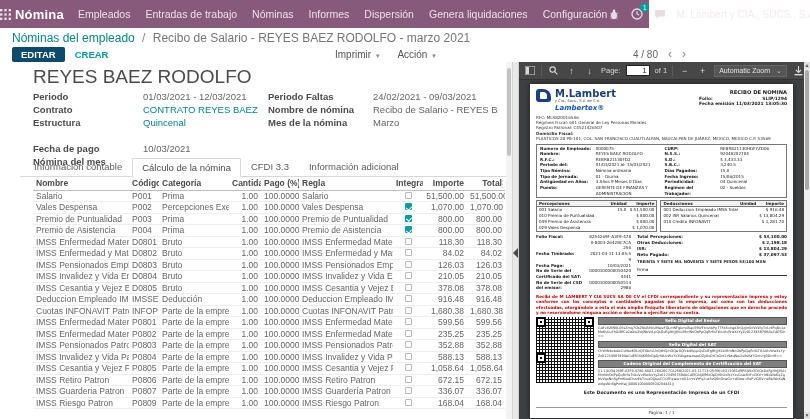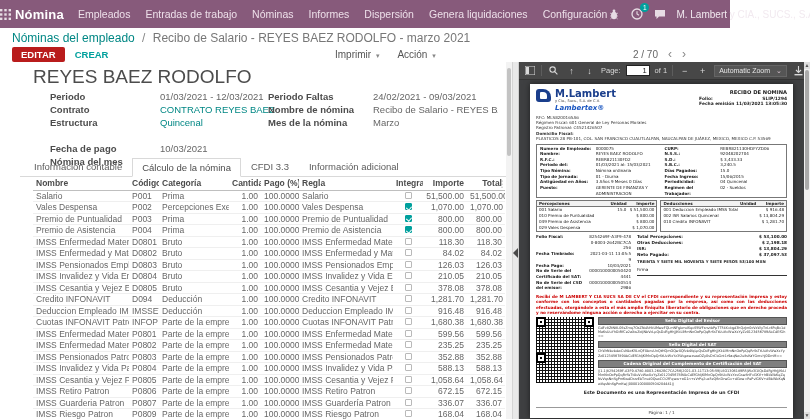--- a/index.html
+++ b/index.html
@@ -1,61 +1,61 @@
 <!DOCTYPE html>
 <html><head>
 <meta charset="utf-8">
 <style>
   * { margin:0; padding:0; box-sizing:border-box; }
   html,body { width:810px; height:419px; overflow:hidden; background:#fff;
               font-family:"Liberation Sans", sans-serif; }
   #app { position:relative; width:810px; height:419px; background:#fff; }
 
   
-  .navbar { position:absolute; top:0; left:0; width:730px; height:28px; background:#875A7B;
+  .navbar { position:absolute; top:0; left:0; width:649px; height:28px; background:#875A7B;
             display:flex; align-items:center; color:#f2eaf0; }
   .apps-btn { width:26px; height:28px; display:flex; align-items:center; justify-content:center; cursor:pointer; }
   .brand { font-size:13px; font-weight:bold; color:#fff; margin:0 14px 0 4px; letter-spacing:.2px; }
   .nav-menu { display:flex; align-items:center; gap:15px; }
   .nav-item { font-size:10.5px; color:#eee0ea; cursor:pointer; white-space:nowrap; }
   .systray { margin-left:auto; display:flex; align-items:center; gap:9px; padding-right:10px; }
   .systray svg { display:block; }
   .tray-ico { position:relative; width:14px; height:14px; display:flex; align-items:center; justify-content:center; cursor:pointer; }
   .badge { position:absolute; top:-4px; right:-5px; background:#00A09D; color:#fff; font-size:6.5px;
            min-width:9px; height:9px; border-radius:5px; display:flex; align-items:center; justify-content:center; padding:0 1px; }
   .tray-label { font-size:10px; color:#f2eaf0; white-space:nowrap; cursor:pointer; }
   .caret { font-size:7px; color:#ddc9d6; margin-left:2px; }
 
   
   .control-panel { position:absolute; top:28px; left:0; width:700px; height:34px; background:#fff; }
   .breadcrumb-row { position:absolute; top:3px; left:12px; font-size:12px; white-space:nowrap; }
   .bc-parent { color:#008784; cursor:pointer; text-decoration:none; }
   .bc-sep { color:#888; margin:0 4px; }
   .bc-current { color:#777; }
   .buttons-row { position:absolute; top:18px; left:12px; right:10px; height:16px; display:flex; align-items:center; }
-  .btn-primary { background:#b91c1c; color:#fff; border:none; font-size:9.5px; font-weight:bold;
+  .btn-primary { background:#0c4a6e; color:#fff; border:none; font-size:9.5px; font-weight:bold;
                  padding:2px 9px; border-radius:2px; cursor:pointer; font-family:inherit; }
   .btn-flat { background:none; border:none; color:#00A09D; font-size:9.5px; font-weight:bold;
               margin-left:10px; cursor:pointer; font-family:inherit; }
   .cp-dropdowns { position:absolute; left:323px; display:flex; gap:18px; }
   .dd { font-size:10px; color:#555; cursor:pointer; white-space:nowrap; }
   .dd .caret { color:#888; }
   .pager { position:absolute; right:4px; display:flex; align-items:center; gap:10px; }
   .pager-value { font-size:10px; color:#666; }
   .pg-arrow { font-size:12px; color:#888; cursor:pointer; line-height:10px; }
 
   
   .main { position:absolute; top:62px; left:0; width:810px; height:357px; }
   .form-pane { position:absolute; top:0; left:0; width:506px; height:357px; background:#fff; overflow:hidden; }
 
   .sheet-title { position:absolute; top:4px; left:33px; font-size:19px; font-weight:500; color:#4c4c4c; }
 
   .fieldgrid { position:absolute; top:28px; left:33px; width:465px; }
   .fcol { position:absolute; top:0; }
-  .fcol.left  { left:0; width:225px;margin-left:17px; }
+  .fcol.left  { left:0; width:225px; }
   .fcol.right { left:235px; width:230px; }
   .frow { display:flex; height:13px; align-items:center; }
   .frow.gap { margin-top:13px; }
   .flabel { width:110px; font-size:9.5px; font-weight:bold; color:#4c4c4c; white-space:nowrap; overflow:hidden; }
   .fcol.right .flabel { width:105px; }
   .fvalue { flex:1; font-size:9.5px; color:#666; white-space:nowrap; overflow:hidden; }
   .fvalue.link { color:#008784; cursor:pointer; }
 
   .tabs { position:absolute; top:96px; left:20px; right:0; height:19px; display:flex; align-items:flex-end;
           border-bottom:1px solid #d9d9d9; padding-left:4px; }
@@ -229,21 +229,21 @@
       <span class="bc-current">Recibo de Salario - REYES BAEZ RODOLFO - marzo 2021</span>
     </div>
     <div class="buttons-row">
       <button class="btn-primary">EDITAR</button>
       <button class="btn-flat">CREAR</button>
       <div class="cp-dropdowns">
         <span class="dd"><span>Imprimir</span> <span class="caret">▾</span></span>
         <span class="dd"><span>Acción</span> <span class="caret">▾</span></span>
       </div>
       <div class="pager">
-        <span class="pager-value">2 / 70</span>
+        <span class="pager-value">4 / 80</span>
         <span class="pg-arrow">‹</span>
         <span class="pg-arrow">›</span>
       </div>
     </div>
   </div>
 
   <div class="main">
 
     <div class="form-pane">
       <div class="sheet-title">REYES BAEZ RODOLFO</div>
@@ -409,31 +409,20 @@
               <tr>
                 <td>IMSS Cesantia y Vejez Empleado</td>
                 <td>D0805</td>
                 <td>Bruto</td>
                 <td class="num">1.00</td>
                 <td class="num">100.0000</td>
                 <td>IMSS Cesantia y Vejez Empleado</td>
                 <td class="ctr"><span class="cb"></span></td>
                 <td class="num">378.08</td>
                 <td class="num">378.08</td>
-              </tr>
-              <tr>
-                <td>Credito INFONAVIT</td>
-                <td>D094</td>
-                <td>Deducción</td>
-                <td class="num">1.00</td>
-                <td class="num">100.0000</td>
-                <td>Credito INFONAVIT</td>
-                <td class="ctr"><span class="cb"></span></td>
-                <td class="num">1,281.70</td>
-                <td class="num">1,281.70</td>
               </tr>
               <tr>
                 <td>Deduccion Empleado IMSS Total</td>
                 <td>IMSSET</td>
                 <td>Deducción</td>
                 <td class="num">1.00</td>
                 <td class="num">100.0000</td>
                 <td>Deduccion Empleado IMSS Total</td>
                 <td class="ctr"><span class="cb"></span></td>
                 <td class="num">916.48</td>

